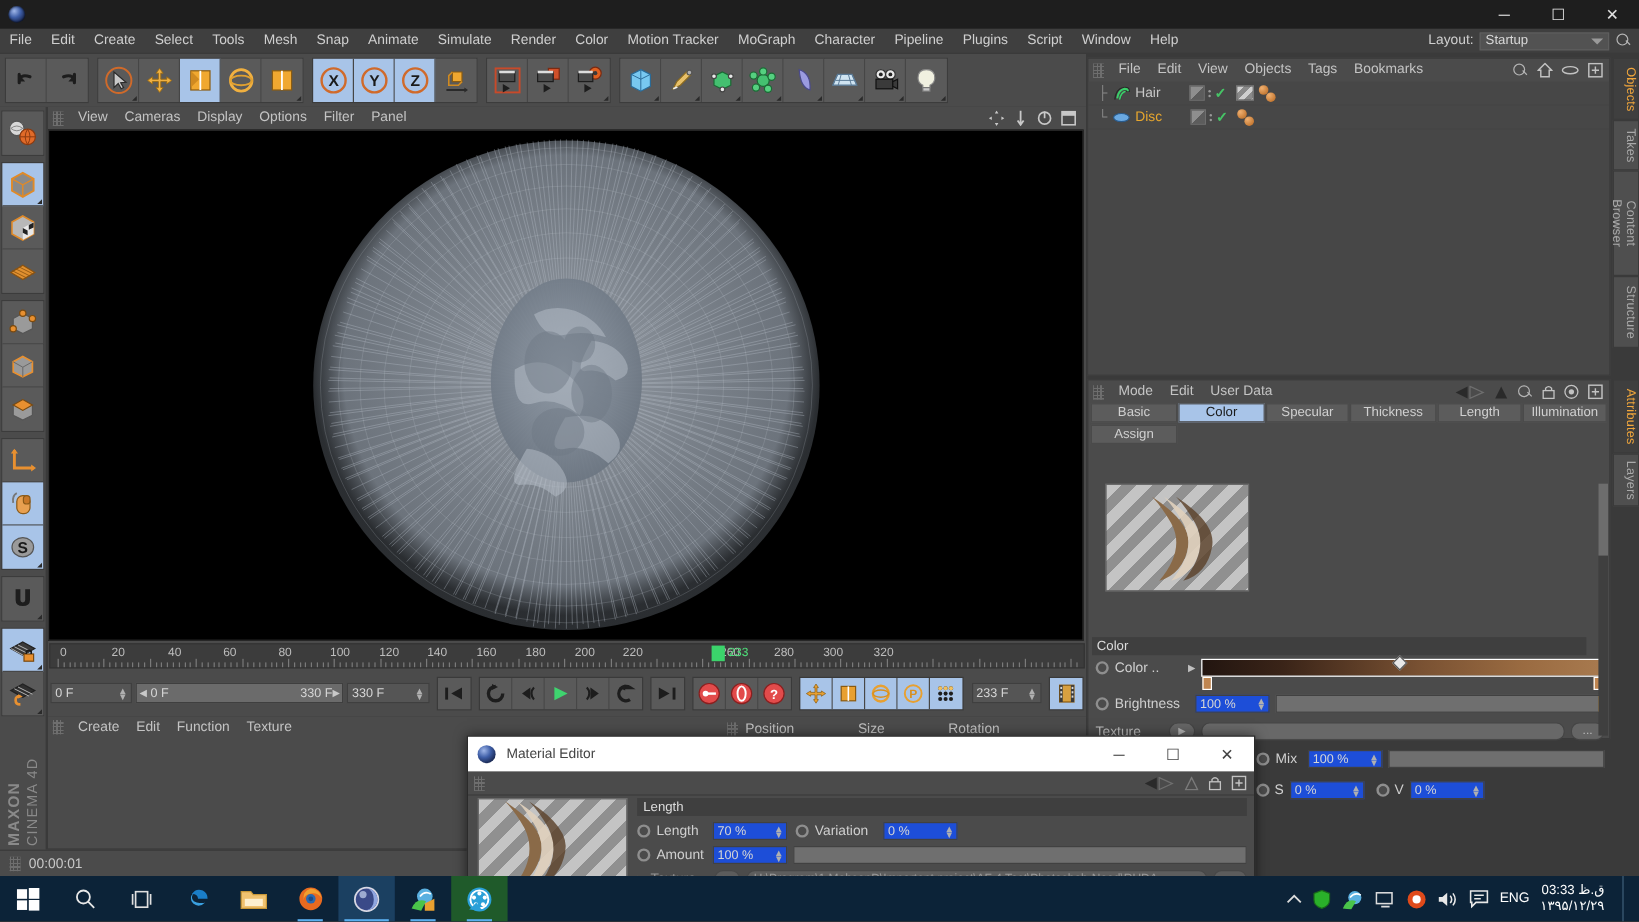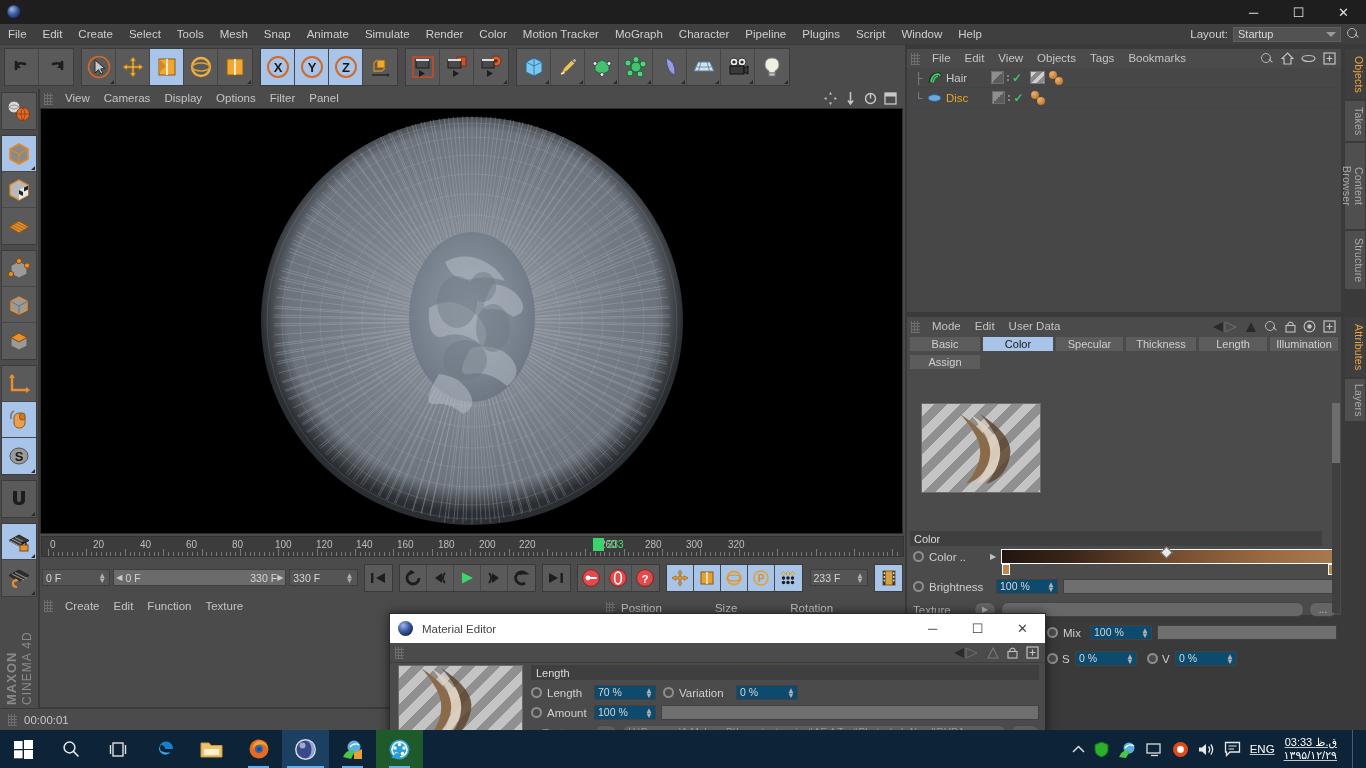--- a/index.html
+++ b/index.html
@@ -143,22 +143,22 @@
   .previewbox{position:absolute;left:14px;top:86px;width:120px;height:90px;border:1px solid #6b6b6b;overflow:hidden;
     background:repeating-linear-gradient(135deg,#c4c4c4 0 9px,#909090 9px 18px);}
   .sectionhdr{position:absolute;left:3px;width:412px;height:15px;background:#3f3f3f;color:#dcdcdc;font-size:11px;
     display:flex;align-items:center;padding-left:4px;}
   .radio{width:11px;height:11px;border-radius:50%;border:2px solid #8e8e8e;background:#4b4b4b;flex:0 0 auto;}
   .rowlbl{font-size:11.5px;color:#cfcfcf;}
   .gradbar{height:15px;border:1px solid #fff;
     background:linear-gradient(90deg,#221510 0%,#3a2418 20%,#7a5233 55%,#9a6b41 80%,#a87a4f 100%);position:relative;}
   .gradknob{position:absolute;top:-2px;width:9px;height:9px;background:#e8e8e8;transform:rotate(45deg);border:1px solid #555;}
   .gradstop{position:absolute;top:14px;width:8px;height:11px;background:#bf8550;border:1px solid #fff;}
-  .valfield{height:15px;background:#0c4a6e;border:1px solid #414141;font-size:10.5px;color:#d5d5d5;
-    display:flex;align-items:flex-start;padding:0 3px;position:relative;}
+  .valfield{height:15px;background:#1d4ed8;border:1px solid #414141;font-size:10.5px;color:#d5d5d5;
+    display:flex;align-items:center;padding:0 3px;position:relative;}
   .valfield .spin{position:absolute;right:2px;top:2px;font-size:8px;line-height:5px;color:#b0b0b0;}
   .slidertrack{height:15px;background:#6f6f6f;border:1px solid #414141;position:relative;}
   .slidertrack .fill{position:absolute;right:0;top:0;bottom:0;width:4px;background:#e0a33a;}
   .scrollv{position:absolute;right:1px;top:86px;width:8px;height:210px;background:#3f3f3f;}
   .scrollv i{position:absolute;left:0;top:0;width:8px;height:60px;background:#6d6d6d;}
 
   
   .vtabs{position:absolute;left:1344px;width:22px;}
   .vtab{width:22px;background:#4f4f4f;border:1px solid #3a3a3a;color:#a9a9a9;font-size:10.5px;
     writing-mode:vertical-rl;text-align:center;padding:5px 0;letter-spacing:.2px;}
@@ -183,21 +183,21 @@
   .meright{flex:1;margin-left:8px;margin-right:6px;padding-top:2px;}
   .mesec{height:15px;background:#3f3f3f;color:#dcdcdc;font-size:11px;display:flex;align-items:center;padding-left:5px;}
   .merow{display:flex;align-items:center;gap:5px;margin-top:5px;}
 
   
   .taskbar{position:absolute;left:0;top:730px;width:1366px;height:38px;background:#0c2338;display:flex;align-items:center;}
   .tbicon{width:47px;height:38px;display:flex;align-items:center;justify-content:center;position:relative;}
   .tbicon.active{background:#1b4061;}
   .tbicon.active::after{content:"";position:absolute;left:5px;right:5px;bottom:0;height:2px;background:#5ab0f0;}
   .tbicon.run::after{content:"";position:absolute;left:13px;right:13px;bottom:0;height:2px;background:#5ab0f0;}
-  .tray{margin-left:auto;display:flex;align-items:center;gap:9px;padding-right:7px;text-decoration:underline;}
+  .tray{margin-left:auto;display:flex;align-items:center;gap:9px;padding-right:7px;}
   .tray .lang{font-size:11.5px;color:#fff;}
   .clock{display:flex;flex-direction:column;align-items:flex-end;line-height:13px;color:#fff;font-size:11px;padding-right:6px;}
   .showdesk{width:7px;height:38px;border-left:1px solid #40607a;}
 </style>
 </head>
 <body>
 
 <div id="app">
 
   <div class="winbar">

